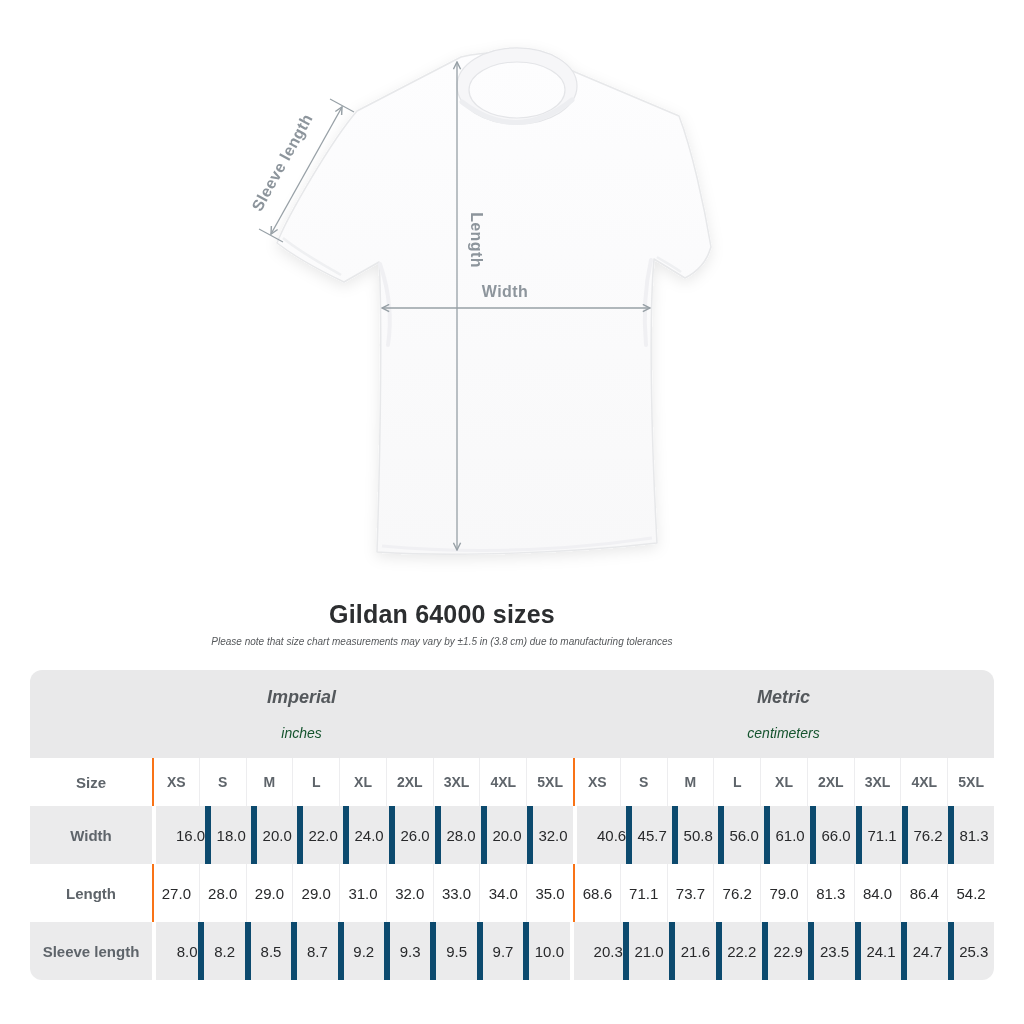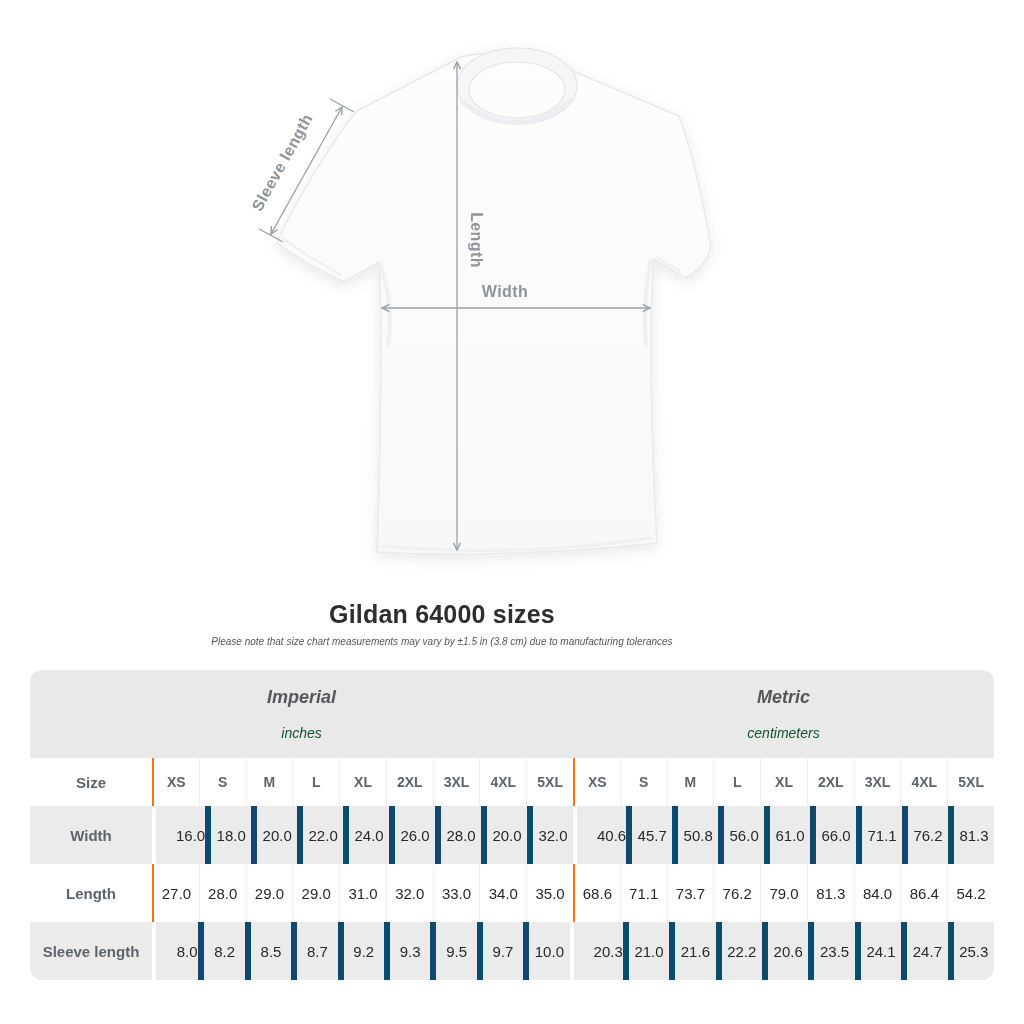--- a/index.html
+++ b/index.html
@@ -193,20 +193,20 @@
         <div class="cell val">8.7</div>
         <div class="cell val">9.2</div>
         <div class="cell val">9.3</div>
         <div class="cell val">9.5</div>
         <div class="cell val">9.7</div>
         <div class="cell val">10.0</div>
         <div class="cell val sep-strong">20.3</div>
         <div class="cell val">21.0</div>
         <div class="cell val">21.6</div>
         <div class="cell val">22.2</div>
-        <div class="cell val">20.6</div>
+        <div class="cell val">22.9</div>
         <div class="cell val">23.5</div>
         <div class="cell val">24.1</div>
         <div class="cell val">24.7</div>
         <div class="cell val">25.3</div>
       </div>
     </div>
 </div>
 
 </body></html>

